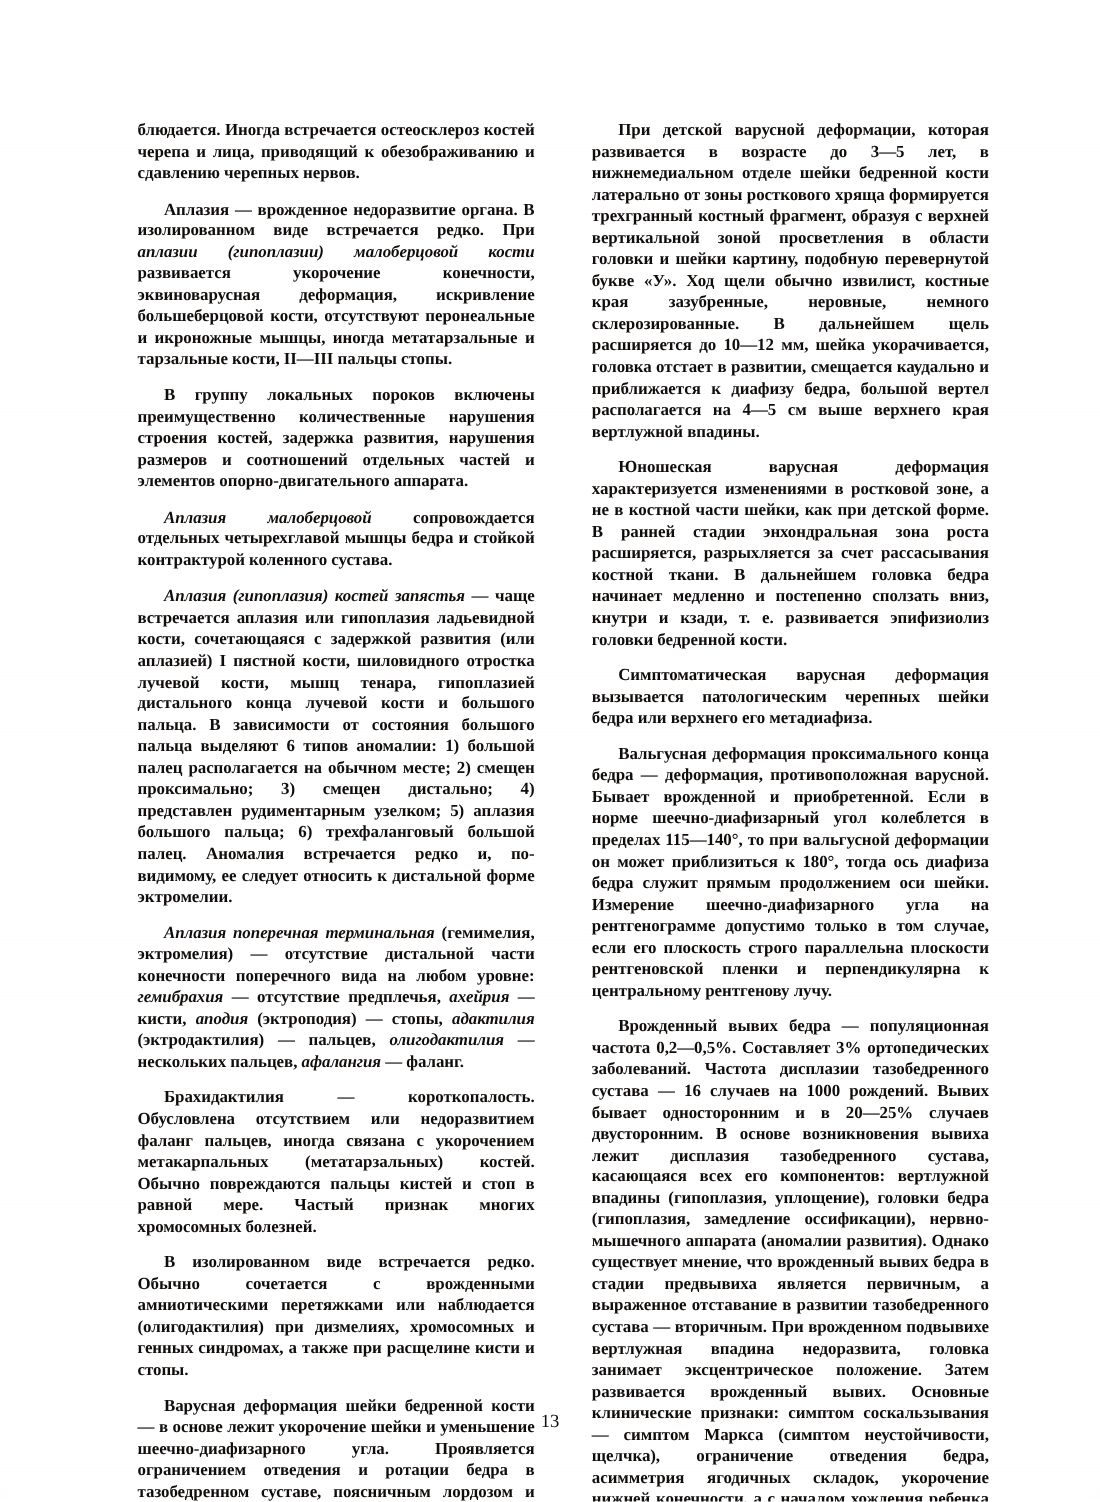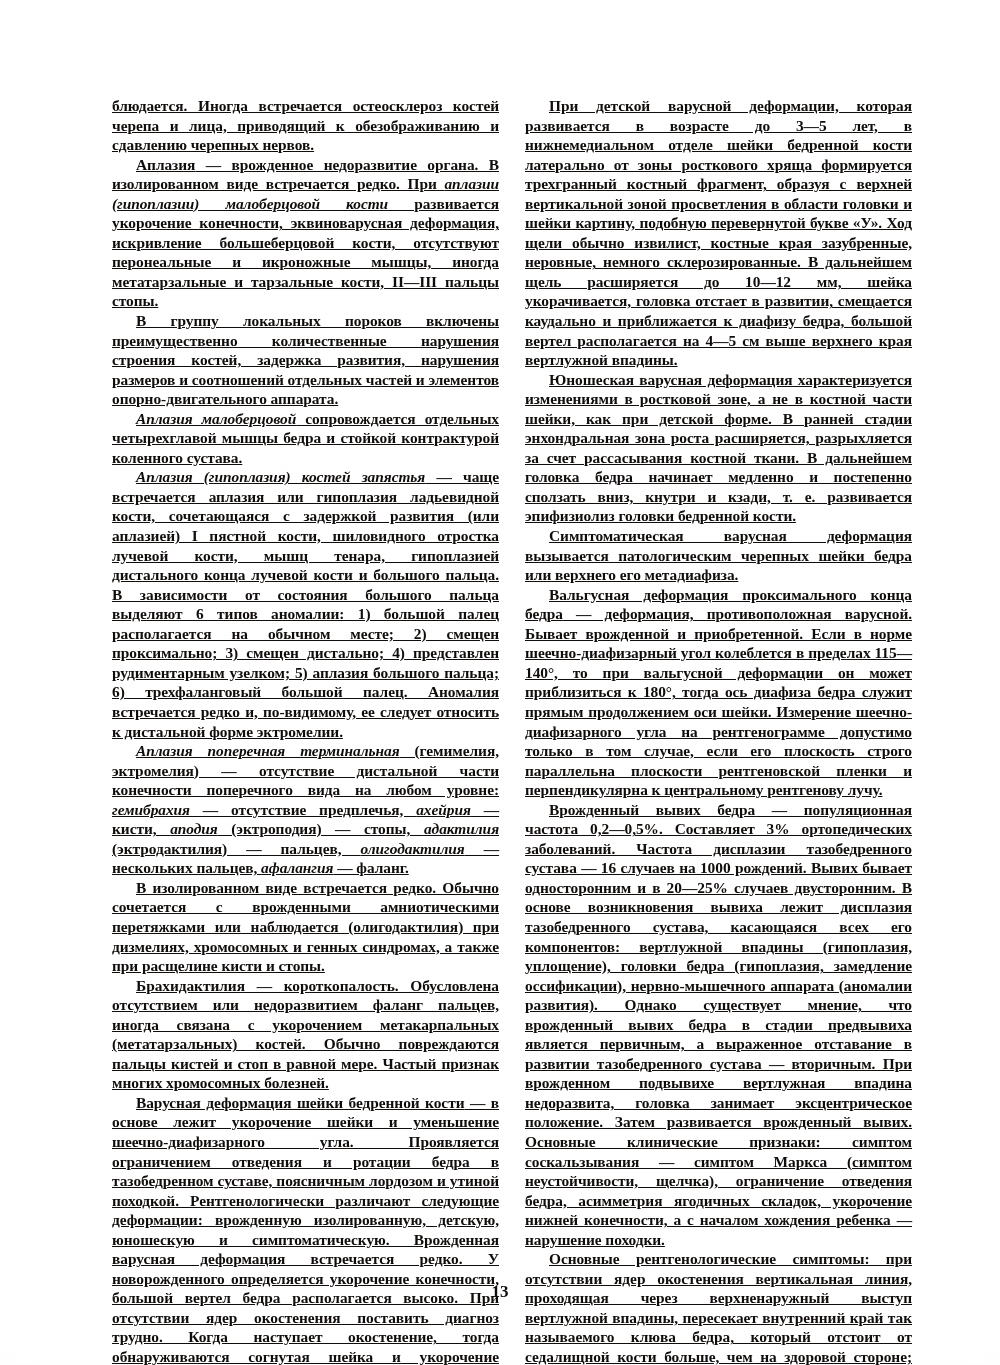--- a/index.html
+++ b/index.html
@@ -40,29 +40,28 @@
   .columns {
     display: flex;
     gap: 26px;
     align-items: flex-start;
   }
   .col {
     width: 387px;
     flex: 0 0 387px;
   }
   p {
-    margin: 0;
+    margin: 13px;
     font-size: 15.4px;
     line-height: 19.55px;
     text-align: justify;
     text-justify: inter-word;
     hyphens: manual;
     letter-spacing: -0.05px;
     font-weight: 600;
-    text-decoration: underline;
     -webkit-font-smoothing: none;
   }
   p.ind {
     text-indent: 24px;
   }
   p.cont {
     text-indent: 0;
   }
   h1.section {
     margin: 24px 0 13px 0;
@@ -74,41 +73,41 @@
   }
   i, em { font-style: italic; font-weight: 600; }
   b, strong { font-weight: 800; }
   .folio {
     position: absolute;
     left: 0;
     right: 0;
     top: 1282px;
     text-align: center;
     font-size: 17px;
-    font-weight: 700;
+    font-weight: 400;
     font-family: "Liberation Serif", "DejaVu Serif", serif;
   }
 </style>
 </head>
 <body>
 
 <div class="page"></div>
 
 <div class="content">
   <div class="columns">
 
     <div class="col">
       <p class="cont"><span>блюдается. Иногда встречается остеосклероз костей черепа и лица, приводящий к обезображиванию и сдавлению черепных нервов.</span></p>
       <p class="ind"><b>Аплазия</b><span> — врожденное недоразвитие органа. В изолированном виде встречается редко. При </span><i>аплазии (гипоплазии) малоберцовой кости</i><span> развивается укорочение конечности, эквиноварусная деформация, искривление большеберцовой кости, отсутствуют перонеальные и икроножные мышцы, иногда метатарзальные и тарзальные кости, II—III пальцы стопы.</span></p>
       <p class="ind"><span>В группу локальных пороков включены преимущественно количественные нарушения строения костей, задержка развития, нарушения размеров и соотношений отдельных частей и элементов опорно-двигательного аппарата.</span></p>
       <p class="ind"><i>Аплазия малоберцовой</i><span> сопровождается отдельных четырехглавой мышцы бедра и стойкой контрактурой коленного сустава.</span></p>
       <p class="ind"><i>Аплазия (гипоплазия) костей запястья</i><span> — чаще встречается аплазия или гипоплазия ладьевидной кости, сочетающаяся с задержкой развития (или аплазией) I пястной кости, шиловидного отростка лучевой кости, мышц тенара, гипоплазией дистального конца лучевой кости и большого пальца. В зависимости от состояния большого пальца выделяют 6 типов аномалии: 1) большой палец располагается на обычном месте; 2) смещен проксимально; 3) смещен дистально; 4) представлен рудиментарным узелком; 5) аплазия большого пальца; 6) трехфаланговый большой палец. Аномалия встречается редко и, по-видимому, ее следует относить к дистальной форме эктромелии.</span></p>
       <p class="ind"><i>Аплазия поперечная терминальная</i><span> (гемимелия, эктромелия) — отсутствие дистальной части конечности поперечного вида на любом уровне: </span><i>гемибрахия</i><span> — отсутствие предплечья, </span><i>ахейрия</i><span> — кисти, </span><i>аподия</i><span> (эктроподия) — стопы, </span><i>адактилия</i><span> (эктродактилия) — пальцев, </span><i>олигодактилия</i><span> — нескольких пальцев, </span><i>афалангия</i><span> — фаланг.</span></p>
+      <p class="ind"><b>Брахидактилия</b><span> — короткопалость. Обусловлена отсутствием или недоразвитием фаланг пальцев, иногда связана с укорочением метакарпальных (метатарзальных) костей. Обычно повреждаются пальцы кистей и стоп в равной мере. Частый признак многих хромосомных болезней.</span></p>
       <p class="ind"><span>В изолированном виде встречается редко. Обычно сочетается с врожденными амниотическими перетяжками или наблюдается (олигодактилия) при дизмелиях, хромосомных и генных синдромах, а также при расщелине кисти и стопы.</span></p>
-      <p class="ind"><b>Брахидактилия</b><span> — короткопалость. Обусловлена отсутствием или недоразвитием фаланг пальцев, иногда связана с укорочением метакарпальных (метатарзальных) костей. Обычно повреждаются пальцы кистей и стоп в равной мере. Частый признак многих хромосомных болезней.</span></p>
       <p class="ind"><b>Варусная деформация шейки бедренной кости</b><span> — в основе лежит укорочение шейки и уменьшение шеечно-диафизарного угла. Проявляется ограничением отведения и ротации бедра в тазобедренном суставе, поясничным лордозом и утиной походкой. Рентгенологически различают следующие деформации: врожденную изолированную, детскую, юношескую и симптоматическую. Врожденная варусная деформация встречается редко. У новорожденного определяется укорочение конечности, большой вертел бедра располагается высоко. При отсутствии ядер окостенения поставить диагноз трудно. Когда наступает окостенение, тогда обнаруживаются согнутая шейка и укорочение диафиза бедра. Дисталь-</span></p>
     </div>
 
     <div class="col">
       <p class="ind"><span>При детской варусной деформации, которая развивается в возрасте до 3—5 лет, в нижнемедиальном отделе шейки бедренной кости латерально от зоны росткового хряща формируется трехгранный костный фрагмент, образуя с верхней вертикальной зоной просветления в области головки и шейки картину, подобную перевернутой букве «У». Ход щели обычно извилист, костные края зазубренные, неровные, немного склерозированные. В дальнейшем щель расширяется до 10—12 мм, шейка укорачивается, головка отстает в развитии, смещается каудально и приближается к диафизу бедра, большой вертел располагается на 4—5 см выше верхнего края вертлужной впадины.</span></p>
       <p class="ind"><span>Юношеская варусная деформация характеризуется изменениями в ростковой зоне, а не в костной части шейки, как при детской форме. В ранней стадии энхондральная зона роста расширяется, разрыхляется за счет рассасывания костной ткани. В дальнейшем головка бедра начинает медленно и постепенно сползать вниз, кнутри и кзади, т. е. развивается эпифизиолиз головки бедренной кости.</span></p>
       <p class="ind"><span>Симптоматическая варусная деформация вызывается патологическим черепных шейки бедра или верхнего его метадиафиза.</span></p>
       <p class="ind"><b>Вальгусная деформация проксимального конца бедра</b><span> — деформация, противоположная варусной. Бывает врожденной и приобретенной. Если в норме шеечно-диафизарный угол колеблется в пределах 115—140°, то при вальгусной деформации он может приблизиться к 180°, тогда ось диафиза бедра служит прямым продолжением оси шейки. Измерение шеечно-диафизарного угла на рентгенограмме допустимо только в том случае, если его плоскость строго параллельна плоскости рентгеновской пленки и перпендикулярна к центральному рентгенову лучу.</span></p>
       <p class="ind"><b>Врожденный вывих бедра</b><span> — популяционная частота 0,2—0,5%. Составляет 3% ортопедических заболеваний. Частота дисплазии тазобедренного сустава — 16 случаев на 1000 рождений. Вывих бывает односторонним и в 20—25% случаев двусторонним. В основе возникновения вывиха лежит дисплазия тазобедренного сустава, касающаяся всех его компонентов: вертлужной впадины (гипоплазия, уплощение), головки бедра (гипоплазия, замедление оссификации), нервно-мышечного аппарата (аномалии развития). Однако существует мнение, что врожденный вывих бедра в стадии предвывиха является первичным, а выраженное отставание в развитии тазобедренного сустава — вторичным. При врожденном подвывихе вертлужная впадина недоразвита, головка занимает эксцентрическое положение. Затем развивается врожденный вывих. Основные клинические признаки: симптом соскальзывания — симптом Маркса (симптом неустойчивости, щелчка), ограничение отведения бедра, асимметрия ягодичных складок, укорочение нижней конечности, а с началом хождения ребенка — нарушение походки.</span></p>
       <p class="ind"><span>Основные рентгенологические симптомы: при отсутствии ядер окостенения вертикальная линия, проходящая через верхненаружный выступ вертлужной впадины, пересекает внутренний край так называемого клюва бедра, который отстоит от седалищной кости больше, чем на здоровой стороне; показатель</span></p>

